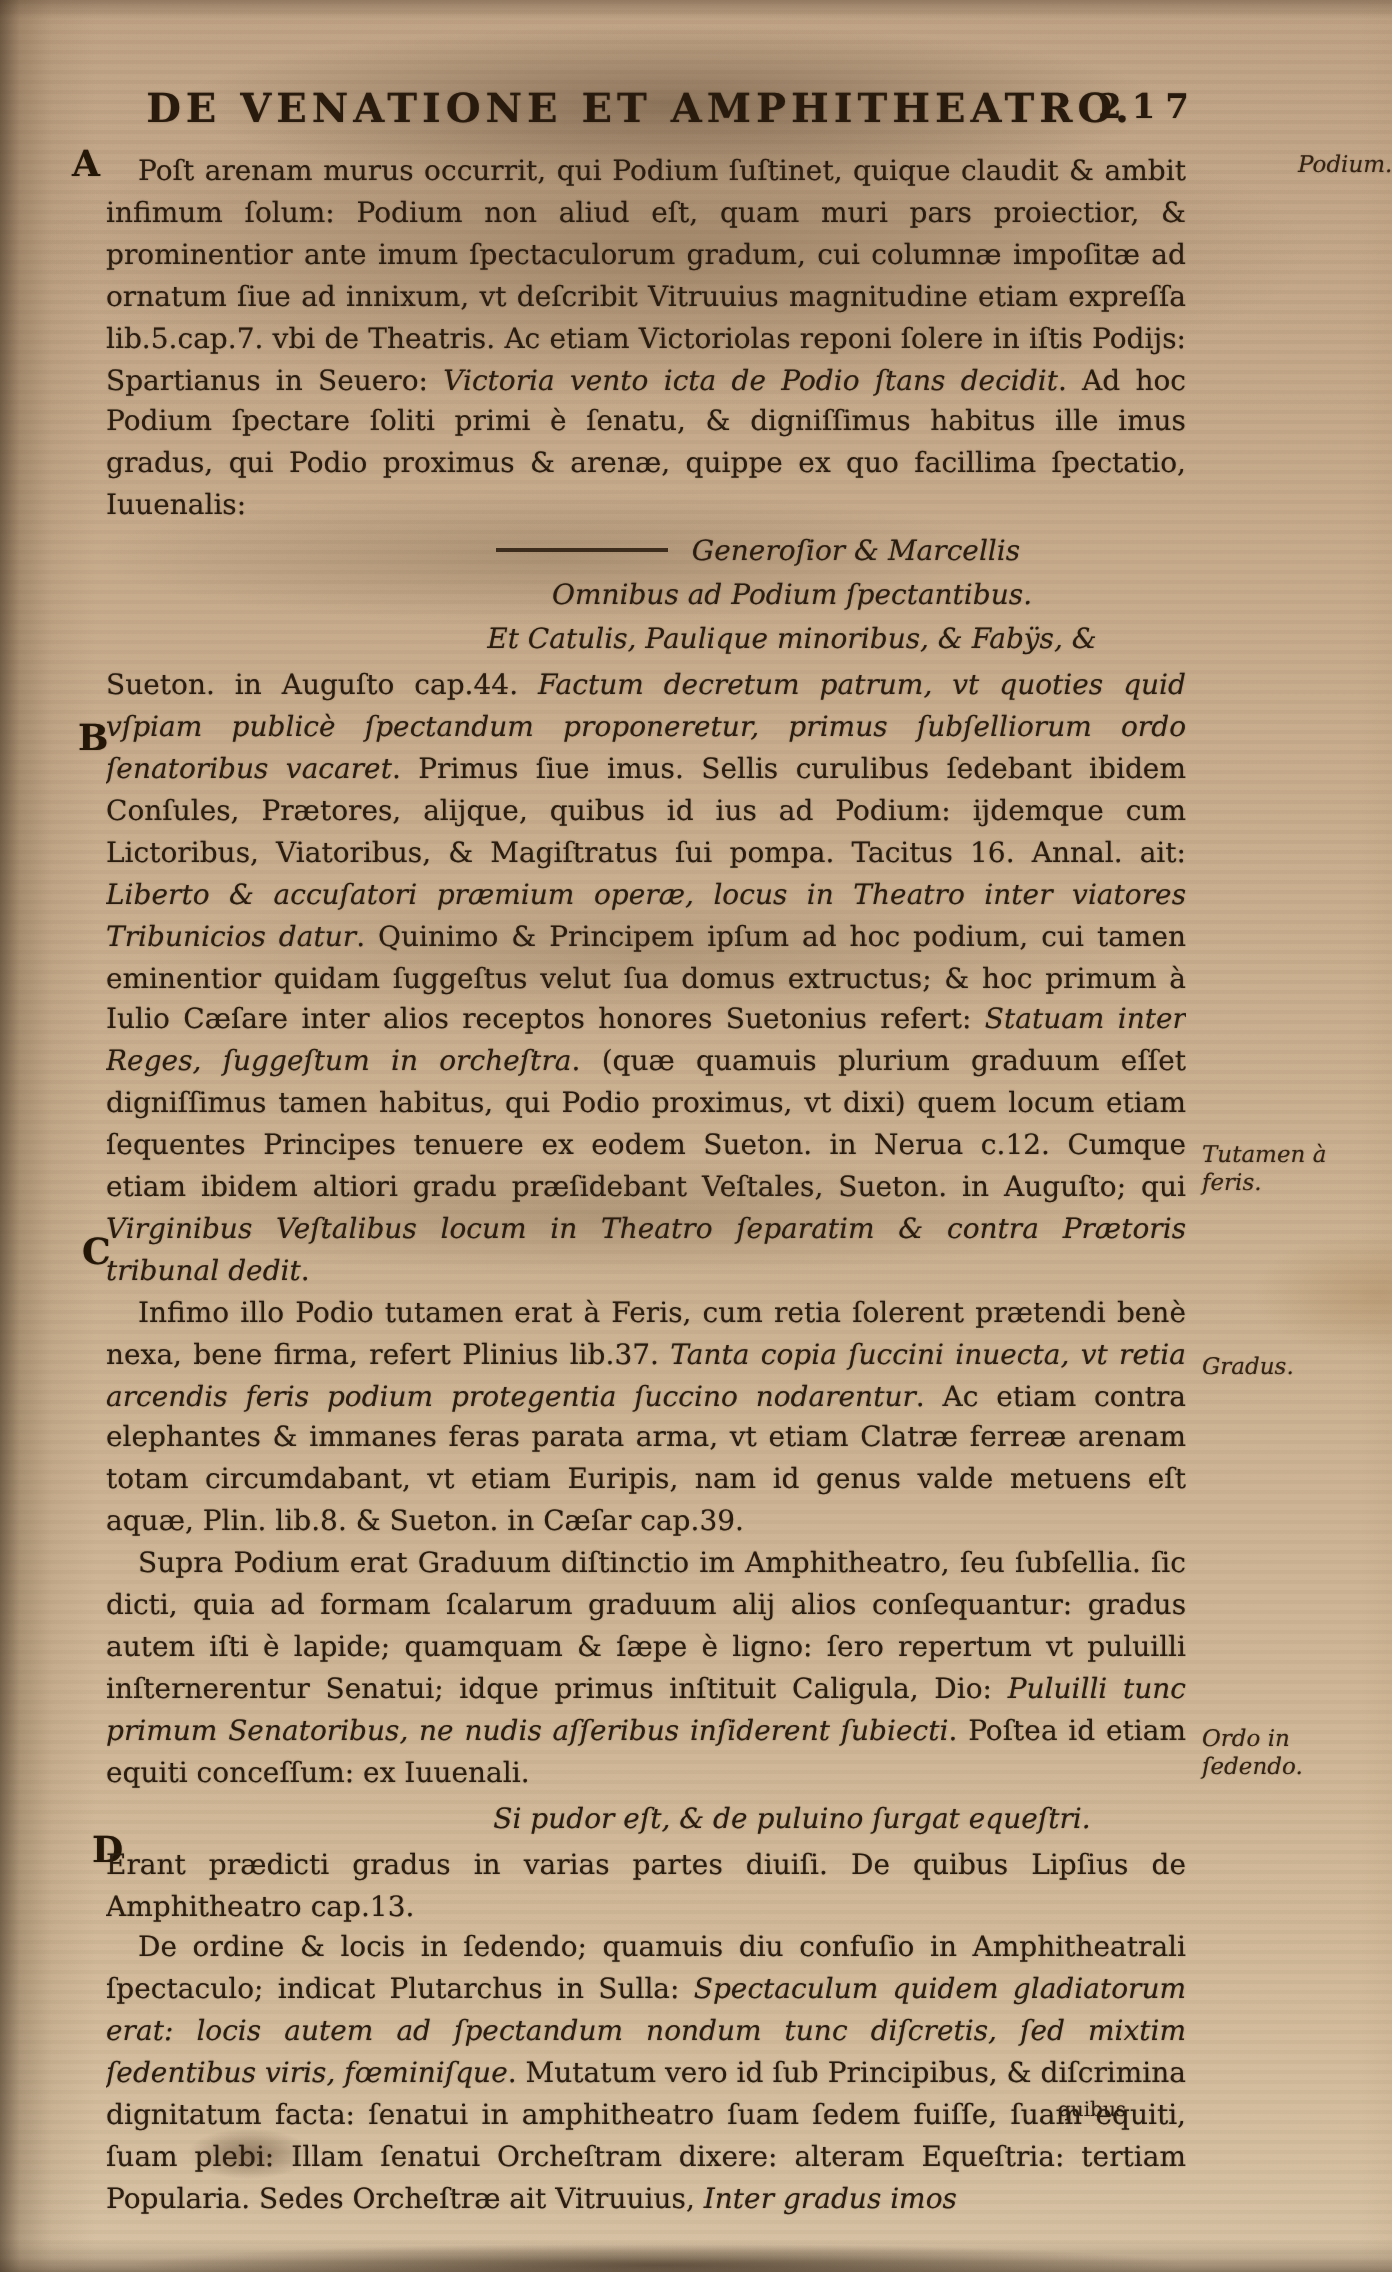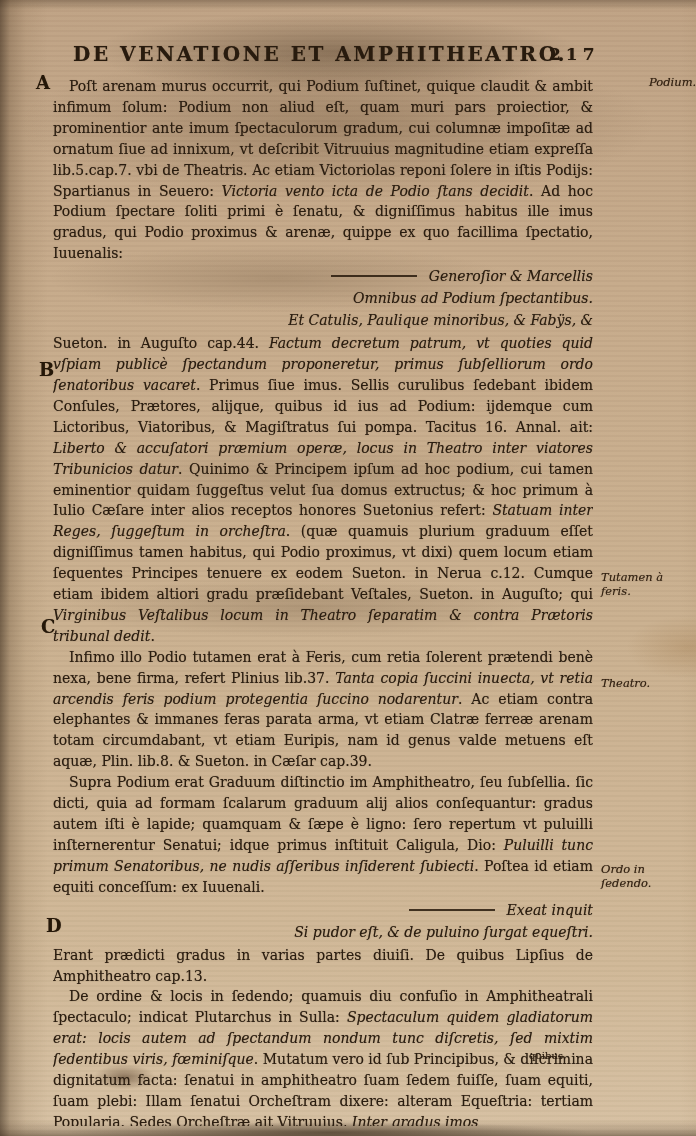--- a/index.html
+++ b/index.html
@@ -45,21 +45,21 @@
   .ml-c { left:41px; top:616px; }
   .ml-d { left:46px; top:915px; }
   .textcol {
     position:absolute; left:53px; top:76px; width:540px; max-height:1050px; overflow:hidden;
     font-size:14px; line-height:20.9px; text-align:justify;
   }
   .para { margin:0; }
   .para.indent { text-indent:16px; }
   .ital { font-style:italic; }
   .verse { margin:1px 0 2px 112px; font-style:italic; }
-  .verse-line { line-height:22px; padding-left:34px; text-align:right; }
+  .verse-line { line-height:22px; padding-left:34px; text-align:center; }
   .verse-line.dashline { padding-left:0; }
   .qdash {
     display:inline-block; width:86px; height:0;
     border-top:2px solid rgba(40,26,12,0.85);
     vertical-align:0.27em; margin-right:12px;
   }
   .mnote {
     position:absolute; left:601px; width:90px;
     font-style:italic; font-size:11.5px; line-height:13.5px; color:#342313;
   }
@@ -88,27 +88,26 @@
       <p class="para indent"><span class="rom">Poſt arenam murus occurrit, qui Podium ſuſtinet, quique claudit &amp; ambit infimum ſolum: Podium non aliud eſt, quam muri pars proiectior, &amp; prominentior ante imum ſpectaculorum gradum, cui columnæ impoſitæ ad ornatum ſiue ad innixum, vt deſcribit Vitruuius magnitudine etiam expreſſa lib.5.cap.7. vbi de Theatris. Ac etiam Victoriolas reponi ſolere in iſtis Podijs: Spartianus in Seuero: </span><span class="ital">Victoria vento icta de Podio ſtans decidit</span><span class="rom">. Ad hoc Podium ſpectare ſoliti primi è ſenatu, &amp; digniſſimus habitus ille imus gradus, qui Podio proximus &amp; arenæ, quippe ex quo facillima ſpectatio, Iuuenalis:</span></p>
       <div class="verse">
         <div class="verse-line dashline"><span class="qdash"></span><span class="ital">Generoſior &amp; Marcellis</span></div>
         <div class="verse-line"><span class="ital">Omnibus ad Podium ſpectantibus.</span></div>
         <div class="verse-line"><span class="ital">Et Catulis, Paulique minoribus, &amp; Fabÿs, &amp;</span></div>
       </div>
       <p class="para"><span class="rom">Sueton. in Auguſto cap.44. </span><span class="ital">Factum decretum patrum, vt quoties quid vſpiam publicè ſpectandum proponeretur, primus ſubſelliorum ordo ſenatoribus vacaret</span><span class="rom">. Primus ſiue imus. Sellis curulibus ſedebant ibidem Conſules, Prætores, alijque, quibus id ius ad Podium: ijdemque cum Lictoribus, Viatoribus, &amp; Magiſtratus ſui pompa. Tacitus 16. Annal. ait: </span><span class="ital">Liberto &amp; accuſatori præmium operæ, locus in Theatro inter viatores Tribunicios datur</span><span class="rom">. Quinimo &amp; Principem ipſum ad hoc podium, cui tamen eminentior quidam ſuggeſtus velut ſua domus extructus; &amp; hoc primum à Iulio Cæſare inter alios receptos honores Suetonius refert: </span><span class="ital">Statuam inter Reges, ſuggeſtum in orcheſtra</span><span class="rom">. (quæ quamuis plurium graduum eſſet digniſſimus tamen habitus, qui Podio proximus, vt dixi) quem locum etiam ſequentes Principes tenuere ex eodem Sueton. in Nerua c.12. Cumque etiam ibidem altiori gradu præſidebant Veſtales, Sueton. in Auguſto; qui </span><span class="ital">Virginibus Veſtalibus locum in Theatro ſeparatim &amp; contra Prætoris tribunal dedit</span><span class="rom">.</span></p>
       <p class="para indent"><span class="rom">Infimo illo Podio tutamen erat à Feris, cum retia ſolerent prætendi benè nexa, bene firma, refert Plinius lib.37. </span><span class="ital">Tanta copia ſuccini inuecta, vt retia arcendis feris podium protegentia ſuccino nodarentur</span><span class="rom">. Ac etiam contra elephantes &amp; immanes feras parata arma, vt etiam Clatræ ferreæ arenam totam circumdabant, vt etiam Euripis, nam id genus valde metuens eſt aquæ, Plin. lib.8. &amp; Sueton. in Cæſar cap.39.</span></p>
       <p class="para indent"><span class="rom">Supra Podium erat Graduum diſtinctio im Amphitheatro, ſeu ſubſellia. ſic dicti, quia ad formam ſcalarum graduum alij alios conſequantur: gradus autem iſti è lapide; quamquam &amp; ſæpe è ligno: ſero repertum vt puluilli inſternerentur Senatui; idque primus inſtituit Caligula, Dio: </span><span class="ital">Puluilli tunc primum Senatoribus, ne nudis aſſeribus inſiderent ſubiecti</span><span class="rom">. Poſtea id etiam equiti conceſſum: ex Iuuenali.</span></p>
       <div class="verse">
-        <div class="verse-line dashline"><span class="qdash"></span><span class="ital">Exeat inquit</span></div>
         <div class="verse-line"><span class="ital">Si pudor eſt, &amp; de puluino ſurgat equeſtri.</span></div>
       </div>
       <p class="para"><span class="rom">Erant prædicti gradus in varias partes diuiſi. De quibus Lipſius de Amphitheatro cap.13.</span></p>
       <p class="para indent"><span class="rom">De ordine &amp; locis in ſedendo; quamuis diu confuſio in Amphitheatrali ſpectaculo; indicat Plutarchus in Sulla: </span><span class="ital">Spectaculum quidem gladiatorum erat: locis autem ad ſpectandum nondum tunc diſcretis, ſed mixtim ſedentibus viris, fœminiſque</span><span class="rom">. Mutatum vero id ſub Principibus, &amp; diſcrimina dignitatum facta: ſenatui in amphitheatro ſuam ſedem fuiſſe, ſuam equiti, ſuam plebi: Illam ſenatui Orcheſtram dixere: alteram Equeſtria: tertiam Popularia. Sedes Orcheſtræ ait Vitruuius, </span><span class="ital">Inter gradus imos</span></p>
     </div>
 
   <div class="mnote mn-1">Podium.</div>
   <div class="mnote mn-2">Tutamen à feris.</div>
-  <div class="mnote mn-3">Theatro.</div>
+  <div class="mnote mn-3">Gradus.</div>
   <div class="mnote mn-4">Ordo in ſedendo.</div>
 
   <div class="catchword">quibus</div>
 
 </div>
 
 </body></html>

